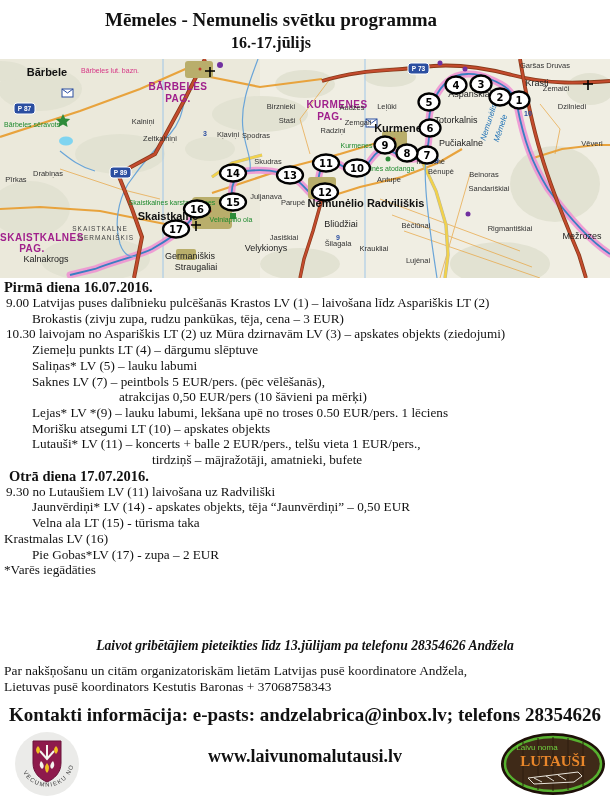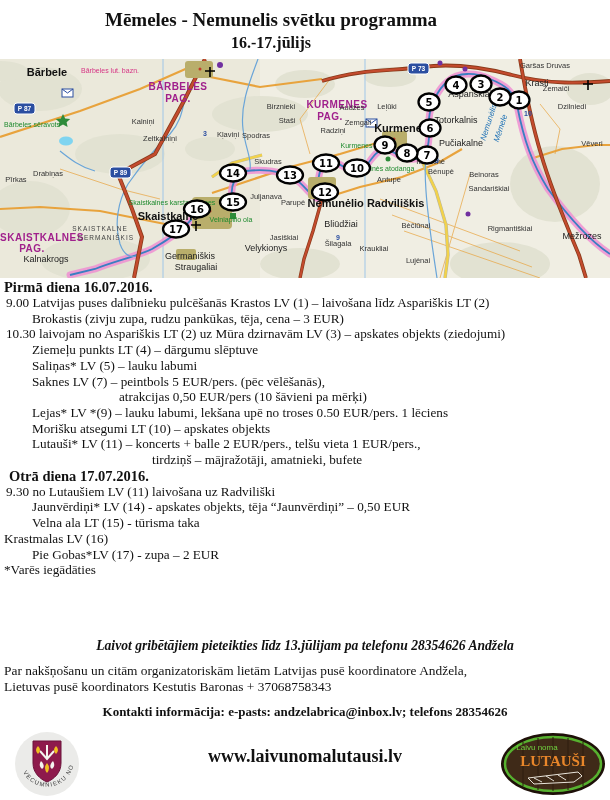--- a/index.html
+++ b/index.html
@@ -22,21 +22,21 @@
   .ml-caps{font:6.5px "Liberation Sans",sans-serif;fill:#444;letter-spacing:1px;}
   .wp-num{font:bold 10px "DejaVu Sans",sans-serif;fill:#000;}
   .shield-txt{font:bold 6.5px "Liberation Sans",sans-serif;fill:#fff;}
   
   #program{position:absolute;top:279px;left:4px;width:602px;font-size:13.2px;line-height:15.7px;}
   #program .day-heading{font-weight:bold;font-size:14.5px;line-height:16px;}
   #program .pline{white-space:nowrap;}
   .signup{position:absolute;top:638px;left:0;width:610px;text-align:center;
           font-weight:bold;font-style:italic;font-size:13.6px;}
   .coords{position:absolute;top:663px;left:4px;width:600px;font-size:13.4px;line-height:16px;}
-  .contact{position:absolute;top:704px;left:0;width:610px;text-align:center;font-weight:bold;font-size:13px;}
+  .contact{position:absolute;top:704px;left:0;width:610px;text-align:center;font-weight:bold;font-size:19px;}
   .website{position:absolute;top:746px;left:0;width:610px;text-align:center;font-weight:bold;font-size:18px;}
   #logo-left{position:absolute;top:731px;left:14px;width:66px;height:66px;}
   #logo-right{position:absolute;top:732px;left:500px;width:106px;height:64px;}
 </style>
 </head>
 <body>
 
 <div class="title">
   <div>Mēmeles - Nemunelis svētku programma</div>
   <div class="t2">16.-17.jūlijs</div>

